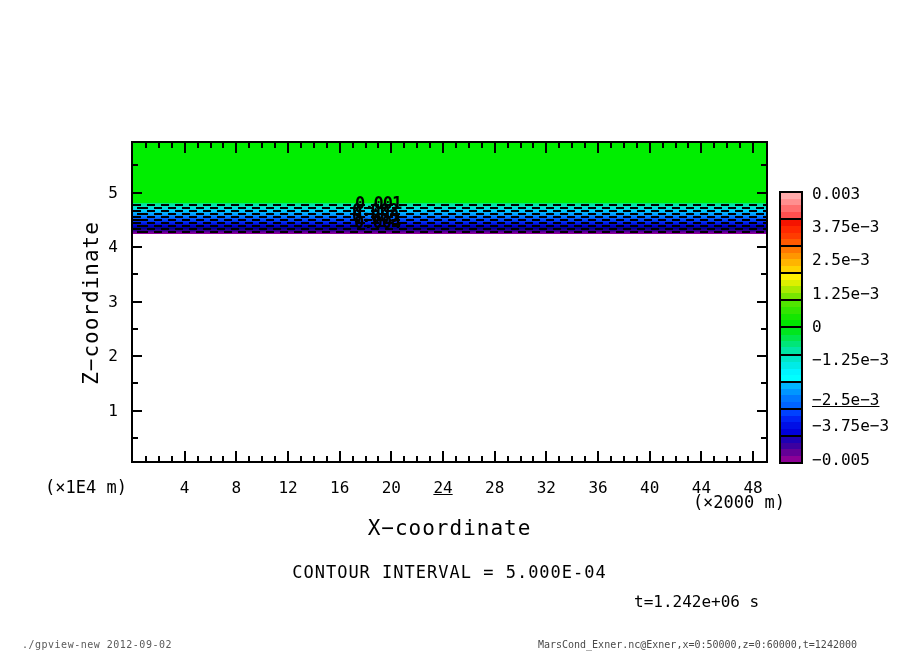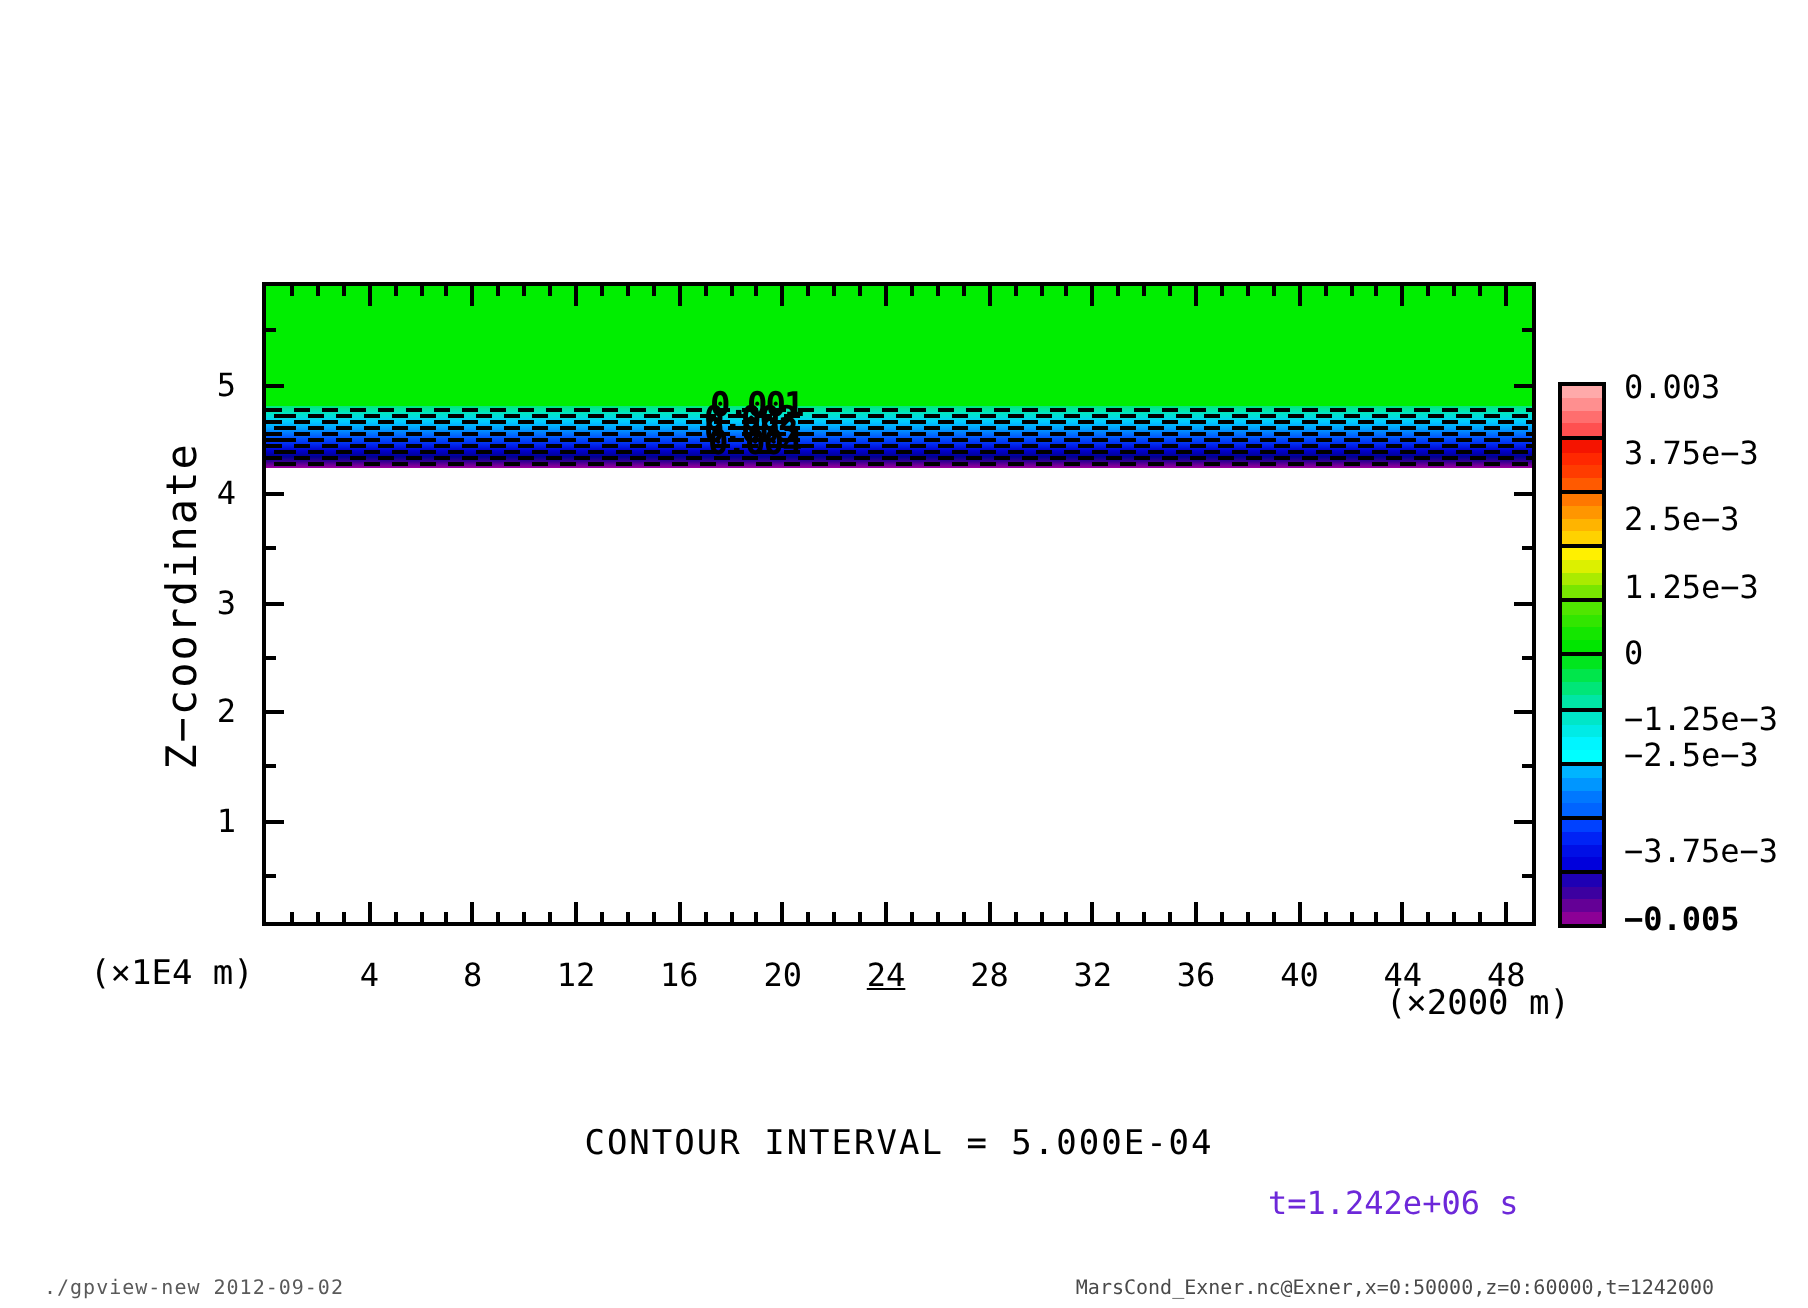--- a/index.html
+++ b/index.html
@@ -23,21 +23,21 @@
   .y-unit{left:45px;top:477px;font-size:17px;}
   .x-title{left:131px;top:516px;width:637px;text-align:center;font-size:21px;letter-spacing:1px;}
   .y-title{left:91px;top:303px;font-size:21px;letter-spacing:1px;white-space:nowrap;
            transform:translate(-50%,-50%) rotate(-90deg);}
   .cbar{left:779px;top:191px;width:20px;height:269px;border:2px solid #000;
         display:flex;flex-direction:column;}
   .cbar-cell{flex:1;box-sizing:border-box;}
   .cbar-cell + .cbar-cell{border-top:2px solid #000;}
   .cbar-label{position:absolute;left:812px;font-size:16px;line-height:16px;white-space:nowrap;}
   .contour-note{left:131px;top:562px;width:637px;text-align:center;font-size:17px;letter-spacing:1px;}
-  .time-note{left:634px;top:592px;font-size:16px;color:#6d28d9;}
+  .time-note{left:634px;top:592px;font-size:16px;color:#000000;}
   .footer-left{left:22px;top:639px;font-size:10px;color:#5a5a5a;letter-spacing:0.5px;}
   .footer-right{right:47px;top:639px;font-size:10px;color:#4a4a4a;}
 </style>
 </head>
 <body>
 
 <div class="canvas">
 
 
   <div class="abs plot-box" id="plot">
@@ -172,20 +172,21 @@
       <div class="tick" style="top: 75.75px; left: 0px; height: 2px; width: 5px;"></div>
       <div class="tick" style="top: 75.75px; right: 0px; height: 2px; width: 5px;"></div>
       <div class="tick" style="top: 48.5px; left: 0px; height: 2px; width: 9px;"></div>
       <div class="tick" style="top: 48.5px; right: 0px; height: 2px; width: 9px;"></div>
       <div class="tick" style="top: 21.25px; left: 0px; height: 2px; width: 5px;"></div>
       <div class="tick" style="top: 21.25px; right: 0px; height: 2px; width: 5px;"></div>
     </div>
 
   <div class="abs x-unit">(×2000 m)</div>
   <div class="abs y-unit">(×1E4 m)</div>
+  <div class="abs x-title">X−coordinate</div>
   <div class="abs y-title">Z−coordinate</div>
 
   <div class="abs cbar" id="cbar">
       <div class="cbar-cell" style="background: linear-gradient(rgb(255, 170, 170) 0px, rgb(255, 170, 170) 25%, rgb(255, 143, 143) 25%, rgb(255, 143, 143) 50%, rgb(255, 110, 110) 50%, rgb(255, 110, 110) 75%, rgb(255, 80, 80) 75%, rgb(255, 80, 80) 100%);"></div>
       <div class="cbar-cell" style="background: linear-gradient(rgb(245, 20, 0) 0px, rgb(245, 20, 0) 25%, rgb(255, 40, 0) 25%, rgb(255, 40, 0) 50%, rgb(255, 60, 0) 50%, rgb(255, 60, 0) 75%, rgb(255, 90, 0) 75%, rgb(255, 90, 0) 100%);"></div>
       <div class="cbar-cell" style="background: linear-gradient(rgb(255, 120, 0) 0px, rgb(255, 120, 0) 25%, rgb(255, 150, 0) 25%, rgb(255, 150, 0) 50%, rgb(255, 180, 0) 50%, rgb(255, 180, 0) 75%, rgb(255, 210, 0) 75%, rgb(255, 210, 0) 100%);"></div>
       <div class="cbar-cell" style="background: linear-gradient(rgb(255, 240, 0) 0px, rgb(255, 240, 0) 25%, rgb(220, 240, 0) 25%, rgb(220, 240, 0) 50%, rgb(170, 235, 0) 50%, rgb(170, 235, 0) 75%, rgb(120, 230, 0) 75%, rgb(120, 230, 0) 100%);"></div>
       <div class="cbar-cell" style="background: linear-gradient(rgb(80, 230, 0) 0px, rgb(80, 230, 0) 25%, rgb(50, 230, 0) 25%, rgb(50, 230, 0) 50%, rgb(20, 230, 0) 50%, rgb(20, 230, 0) 75%, rgb(0, 230, 0) 75%, rgb(0, 230, 0) 100%);"></div>
       <div class="cbar-cell" style="background: linear-gradient(rgb(0, 230, 30) 0px, rgb(0, 230, 30) 25%, rgb(0, 230, 75) 25%, rgb(0, 230, 75) 50%, rgb(0, 230, 120) 50%, rgb(0, 230, 120) 75%, rgb(0, 230, 165) 75%, rgb(0, 230, 165) 100%);"></div>
       <div class="cbar-cell" style="background: linear-gradient(rgb(0, 230, 200) 0px, rgb(0, 230, 200) 25%, rgb(0, 235, 230) 25%, rgb(0, 235, 230) 50%, rgb(0, 245, 255) 50%, rgb(0, 245, 255) 75%, rgb(0, 255, 255) 75%, rgb(0, 255, 255) 100%);"></div>
@@ -215,16 +216,16 @@
     <div class="abs y-tick-label" style="top: 346px;">2</div>
     <div class="abs y-tick-label" style="top: 291.5px;">3</div>
     <div class="abs y-tick-label" style="top: 237px;">4</div>
     <div class="abs y-tick-label" style="top: 182.5px;">5</div>
     <div class="cbar-label" style="top: 186px;">0.003</div>
     <div class="cbar-label" style="top: 219.2px;">3.75e−3</div>
     <div class="cbar-label" style="top: 252.4px;">2.5e−3</div>
     <div class="cbar-label" style="top: 285.6px;">1.25e−3</div>
     <div class="cbar-label" style="top: 318.8px;">0</div>
     <div class="cbar-label" style="top: 352px;">−1.25e−3</div>
-    <div class="cbar-label" style="top: 370px;">−2.5e−3</div>
+    <div class="cbar-label" style="top: 392px; text-decoration: underline;">−2.5e−3</div>
     <div class="cbar-label" style="top: 418.4px;">−3.75e−3</div>
-    <div class="cbar-label" style="top: 451.6px; font-weight: bold;">−0.005</div>
+    <div class="cbar-label" style="top: 451.6px;">−0.005</div>
   </div>
 
 </body></html>

